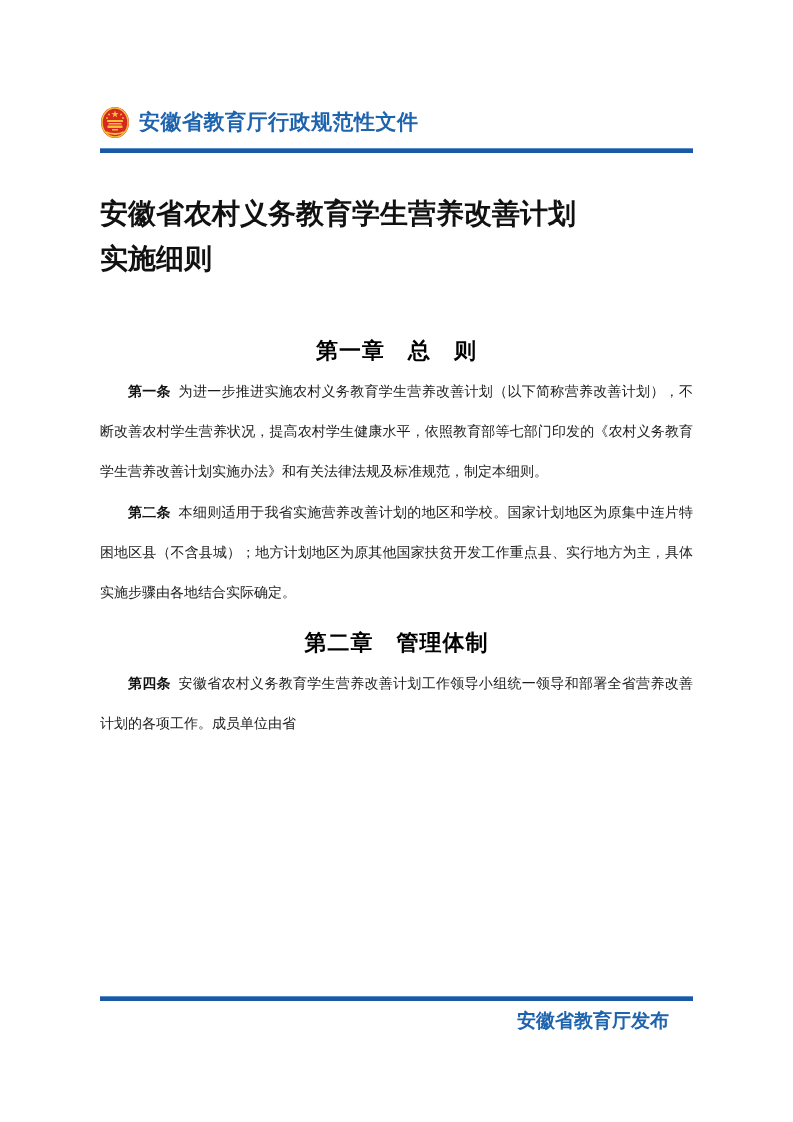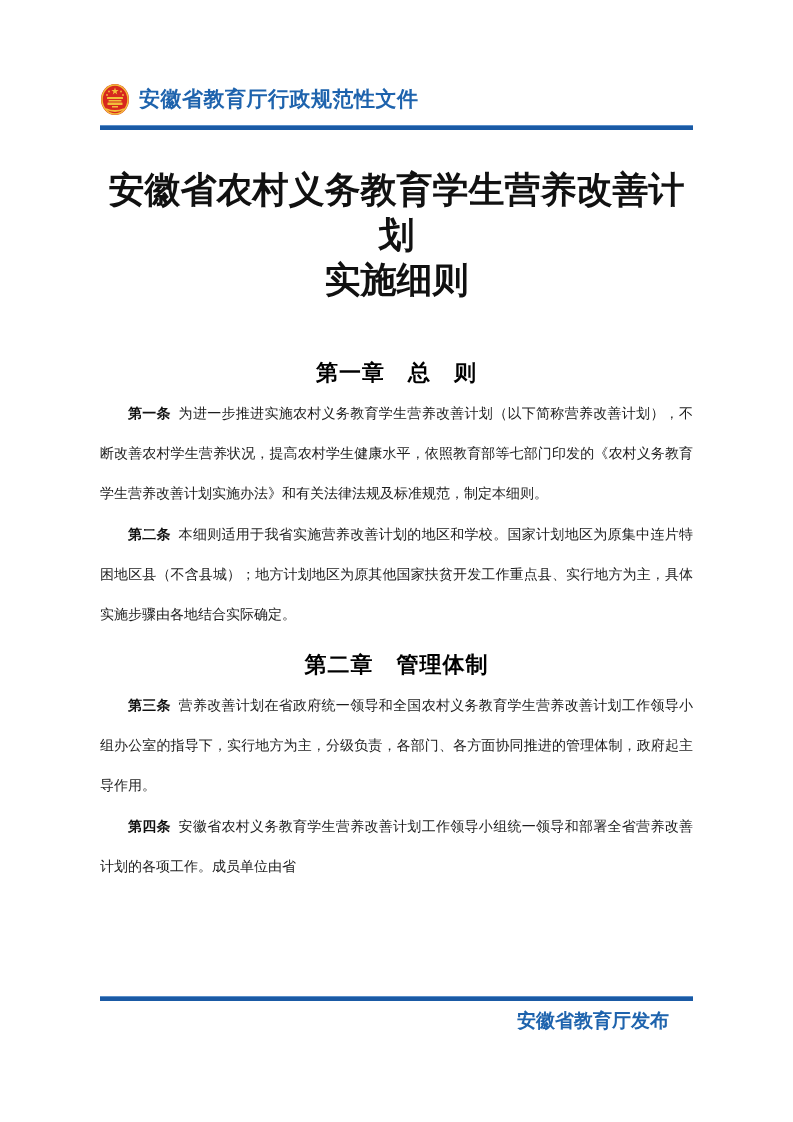--- a/index.html
+++ b/index.html
@@ -6,40 +6,40 @@
   .page {
     position: relative;
     width: 793px;
     height: 1122px;
     margin: 0 auto;
     background: #ffffff;
     overflow: hidden;
     font-family: "Liberation Serif", "DejaVu Serif", serif;
     color: #1c1c1c;
   }
-  .content { margin: 0 100px; width: 593px; padding-top: 82px; }
+  .content { margin: 0 100px; width: 593px; padding-top: 105px; }
 
   
   .header-row { display: flex; align-items: center; gap: 9px; height: 34px; }
   .emblem { width: 30px; height: 33px; flex: 0 0 auto; display: block; }
   .header-label {
     font-family: "Liberation Sans", "DejaVu Sans", sans-serif;
     font-weight: bold;
     font-size: 21px;
     color: #1e63ad;
     letter-spacing: 0.5px;
     white-space: nowrap;
   }
   .header-rule { margin-top: 9px; height: 4px; background: #1a5aa5; border-top: 1px solid #5b8fc9; }
 
   
   .doc-title {
     margin: 38px 0 0 0;
-    text-align: center;
-    font-size: 36px;
+    text-align: left;
+    font-size: 28px;
     font-weight: bold;
     line-height: 45px;
     color: #111111;
   }
   .title-line { display: block; }
 
   
   .chapter-heading {
     margin: 0;
     text-align: center;
@@ -120,21 +120,20 @@
       <h2 class="chapter-heading ch1">第一章　总　则</h2>
 
       <p class="article"><span class="art-num">第一条</span><span>为进一步推进实施农村义务教育学生营养改善计划（以下简称营养改善计划），不断改善农村学生营养状况，提高农村学生健康水平，依照教育部等七部门印发的《农村义务教育学生营养改善计划实施办法》和有关法律法规及标准规范，制定本细则。</span></p>
 
       <p class="article"><span class="art-num">第二条</span><span>本细则适用于我省实施营养改善计划的地区和学校。国家计划地区为原集中连片特困地区县（不含县城）；地方计划地区为原其他国家扶贫开发工作重点县、实行地方为主，具体实施步骤由各地结合实际确定。</span></p>
     </section>
 
     <section>
       <h2 class="chapter-heading ch2">第二章　管理体制</h2>
 
-      <p class="article"><span class="art-num">第三条</span><span>营养改善计划在省政府统一领导和全国农村义务教育学生营养改善计划工作领导小组办公室的指导下，实行地方为主，分级负责，各部门、各方面协同推进的管理体制，政府起主导作用。</span></p>
 
       <p class="article"><span class="art-num">第四条</span><span>安徽省农村义务教育学生营养改善计划工作领导小组统一领导和部署全省营养改善计划的各项工作。成员单位由省</span></p>
     </section>
 
   </div>
 
   <footer class="page-footer">
     <div class="footer-rule"></div>
     <div class="footer-label">安徽省教育厅发布</div>
   </footer>

